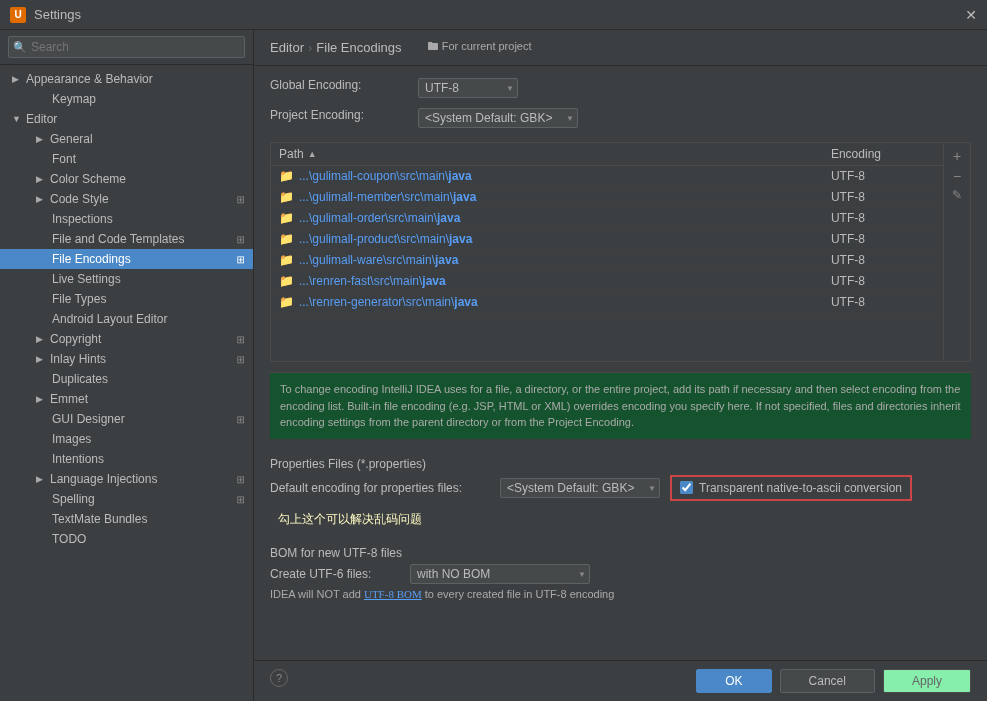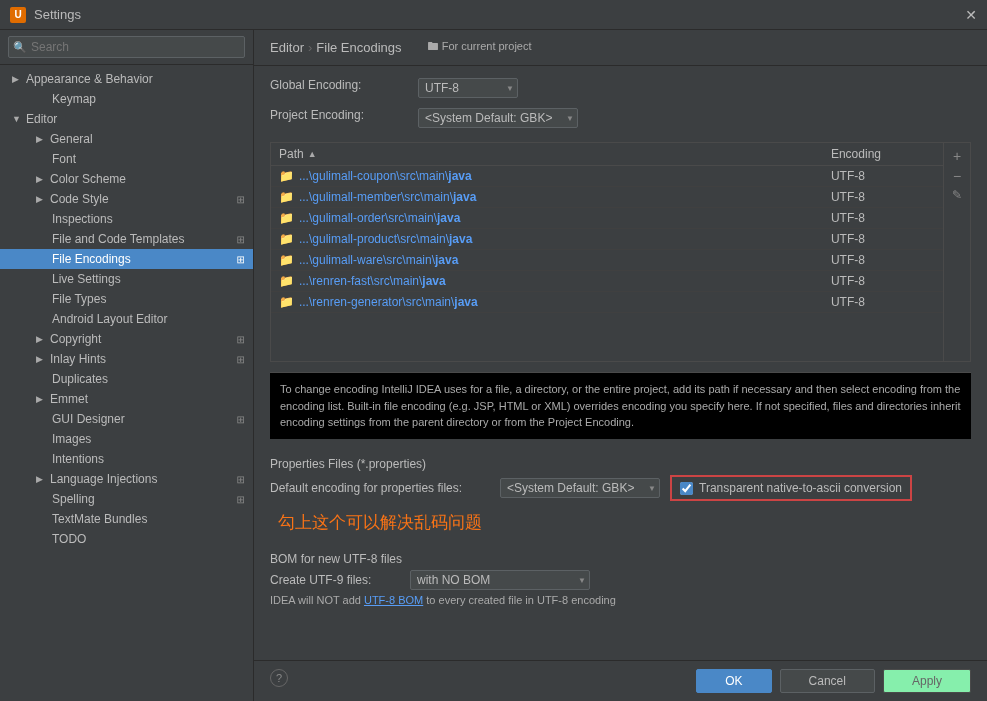--- a/index.html
+++ b/index.html
@@ -267,21 +267,21 @@
       height: 220px;
       margin-top: 4px;
     }
     .table-inner {
       flex: 1;
       overflow-y: auto;
       overflow-x: hidden;
     }
     
     .description-box {
-      background: #000000;
+      background: #14532d;
       border-top: 1px solid #4a4a4a;
       padding: 8px 10px;
       font-size: 11px;
       color: #aaa;
       line-height: 1.5;
     }
     
     .section-title {
       color: #bbbbbb;
       font-size: 12px;
@@ -295,43 +295,44 @@
       cursor: pointer;
     }
     .checkbox-label {
       color: #bbbbbb;
       font-size: 12px;
     }
     .red-box-highlight {
       border: 2px solid #cc4444;
       padding: 4px 8px;
       display: inline-flex;
-      align-items: flex-end;
+      align-items: center;
       gap: 6px;
     }
     .annotation-text {
-      color: #f97316;
-      font-size: 17px;
+      color: #fef9c3;
+      font-size: 12px;
       margin-left: 8px;
     }
     .bom-row {
       display: flex;
       align-items: center;
       gap: 10px;
       margin-top: 4px;
     }
     .bom-label { color: #bbbbbb; min-width: 130px; }
     .info-text {
       font-size: 11px;
       color: #aaa;
       margin-top: 4px;
     }
     .info-text a, .info-text .link {
       color: #589df6;
       text-decoration: underline;
+      font-family: Liberation Serif, serif;
     }
     
     .footer {
       display: flex;
       justify-content: flex-end;
       gap: 8px;
       padding: 8px 16px;
       border-top: 1px solid #2b2b2b;
       background: #3c3f41;
     }
@@ -658,21 +659,21 @@
               <input type="checkbox" class="checkbox-input" id="transparent-cb" checked="" style="">
               <label class="checkbox-label" for="transparent-cb">Transparent native-to-ascii conversion</label>
             </div>
             <span class="annotation-text">勾上这个可以解决乱码问题</span>
           </div>
         </div>
 
         <div>
           <div class="section-title">BOM for new UTF-8 files</div>
           <div class="bom-row">
-            <span class="bom-label">Create UTF-9 files:</span>
+            <span class="bom-label">Create UTF-6 files:</span>
             <div class="dropdown-wrapper">
               <select class="dropdown" style="min-width:180px;">
                 <option>with NO BOM</option>
                 <option>with BOM</option>
                 <option>with BOM if required</option>
               </select>
               <span class="dropdown-arrow">▼</span>
             </div>
           </div>
           <div class="info-text">

